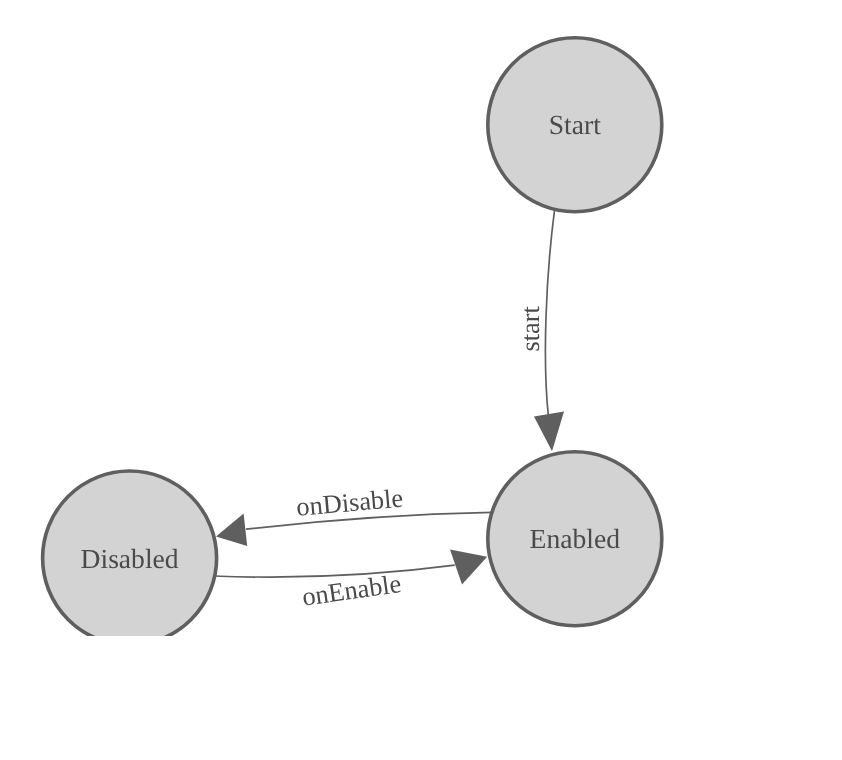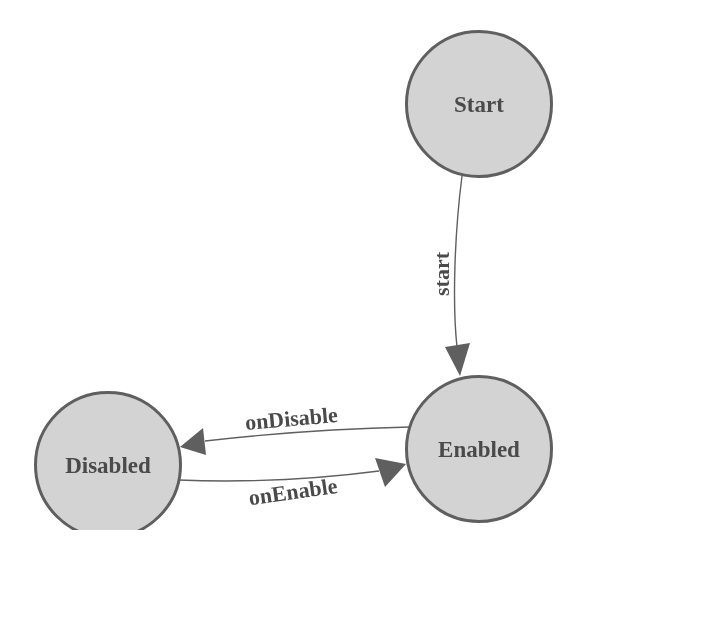--- a/index.html
+++ b/index.html
@@ -6,21 +6,20 @@
     margin: 0;
     padding: 0;
     background: #ffffff;
   }
   .canvas {
     position: relative;
     width: 702px;
     height: 530px;
     background: var(--bg-color, #ffffff);
     overflow: hidden;
-    font-weight: bold;
   }
   svg text {
     font-family: "Liberation Serif", "DejaVu Serif", serif;
     fill: var(--text-color, #4a4a4a);
   }
   .node-circle {
     fill: var(--node-fill, #d3d3d3);
     stroke: var(--node-stroke, #5f5f5f);
     stroke-width: 3;
   }

